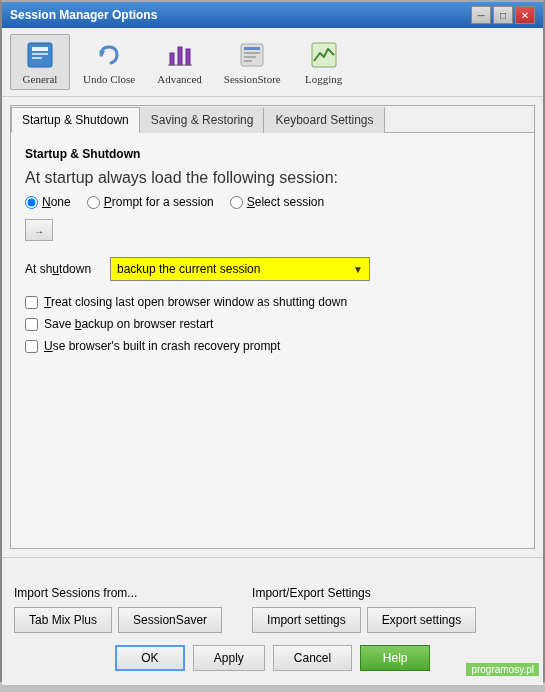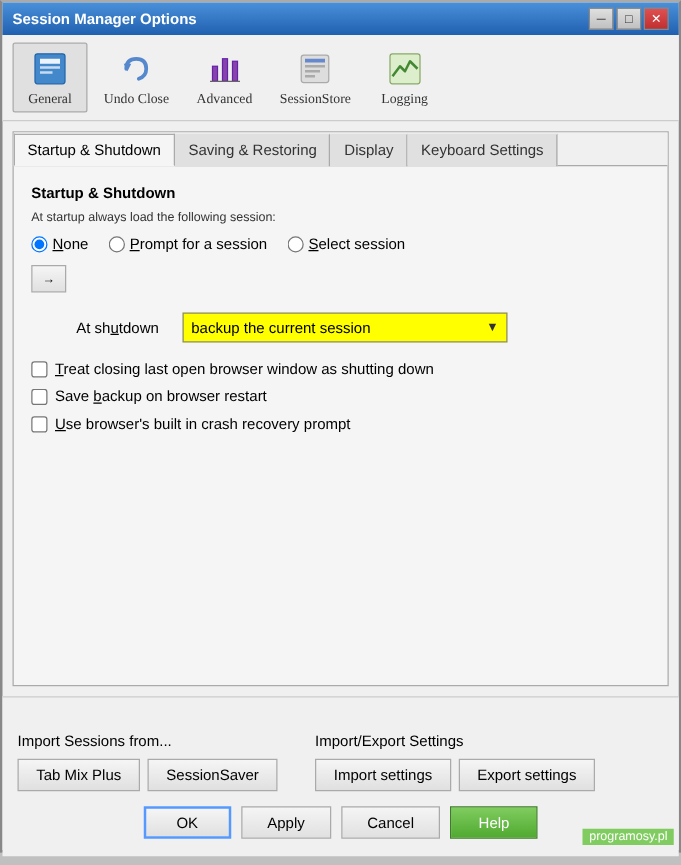--- a/index.html
+++ b/index.html
@@ -131,21 +131,21 @@
       flex: 1;
       padding: 14px;
       overflow: auto;
     }
     .section-title {
       font-weight: bold;
       margin-bottom: 8px;
       font-size: 12px;
     }
     .subsection-text {
-      font-size: 10px;
+      font-size: 16px;
       margin-bottom: 8px;
       color: #333;
     }
     .radio-group {
       display: flex;
       align-items: center;
       gap: 16px;
       margin-bottom: 10px;
     }
     .radio-item {
@@ -173,21 +173,20 @@
     }
     .row-label-dropdown {
       display: flex;
       align-items: center;
       gap: 10px;
       margin-bottom: 14px;
     }
     .row-label {
       font-size: 12px;
       min-width: 75px;
-      margin-left: 36px;
     }
     .dropdown {
       background: #ffff00;
       border: 1px solid #888;
       padding: 3px 6px;
       font-size: 12px;
       width: 260px;
       display: flex;
       align-items: center;
       justify-content: space-between;
@@ -353,23 +352,20 @@
     <div class="tabs-container">
 
       <div class="tab-bar">
         <div class="tab active">
           <span>Startup &amp; Shutdown</span>
         </div>
         <div class="tab">
           <span>Saving &amp; Restoring</span>
         </div>
         <div class="tab">
-          <span>Display</span>
-        </div>
-        <div class="tab">
           <span>Keyboard Settings</span>
         </div>
       </div>
 
       <div class="tab-content">
         <div class="section-title">Startup &amp; Shutdown</div>
         <div class="subsection-text">At startup always load the following session:</div>
 
         <div class="radio-group">
           <label class="radio-item">

